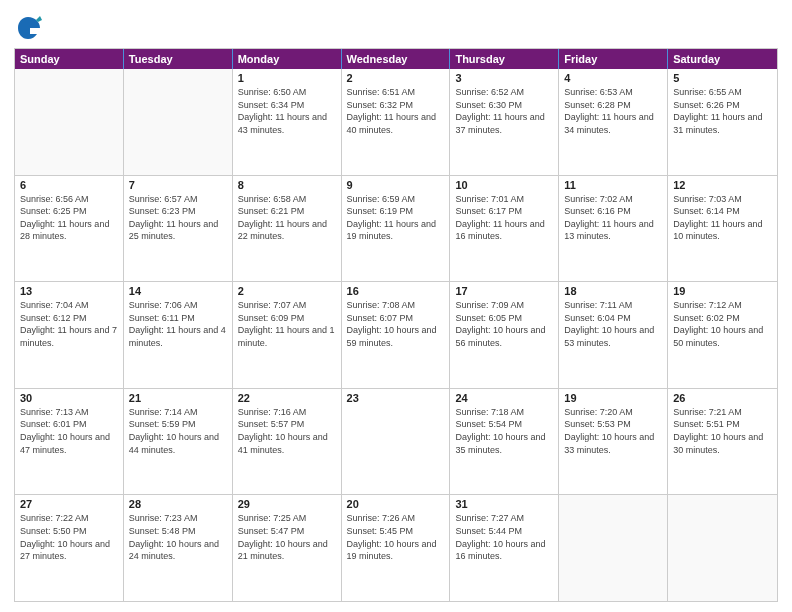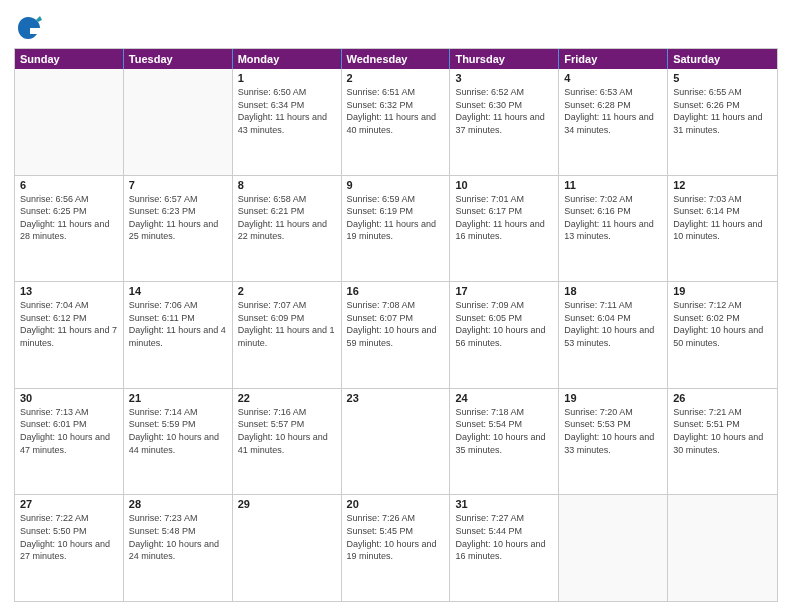--- a/index.html
+++ b/index.html
@@ -266,20 +266,21 @@
           <div class="cal-cell">
             <div class="day-num">27</div>
             <div class="day-info">Sunrise: 7:22 AM<br>Sunset: 5:50 PM<br>Daylight: 10 hours and 27 minutes.</div>
           </div>
           <div class="cal-cell">
             <div class="day-num">28</div>
             <div class="day-info">Sunrise: 7:23 AM<br>Sunset: 5:48 PM<br>Daylight: 10 hours and 24 minutes.</div>
           </div>
           <div class="cal-cell">
             <div class="day-num">29</div>
+            <div class="day-info">Sunrise: 7:25 AM<br>Sunset: 5:47 PM<br>Daylight: 10 hours and 21 minutes.</div>
           </div>
           <div class="cal-cell">
             <div class="day-num">20</div>
             <div class="day-info">Sunrise: 7:26 AM<br>Sunset: 5:45 PM<br>Daylight: 10 hours and 19 minutes.</div>
           </div>
           <div class="cal-cell">
             <div class="day-num">31</div>
             <div class="day-info">Sunrise: 7:27 AM<br>Sunset: 5:44 PM<br>Daylight: 10 hours and 16 minutes.</div>
           </div>
           <div class="cal-cell empty"></div>

